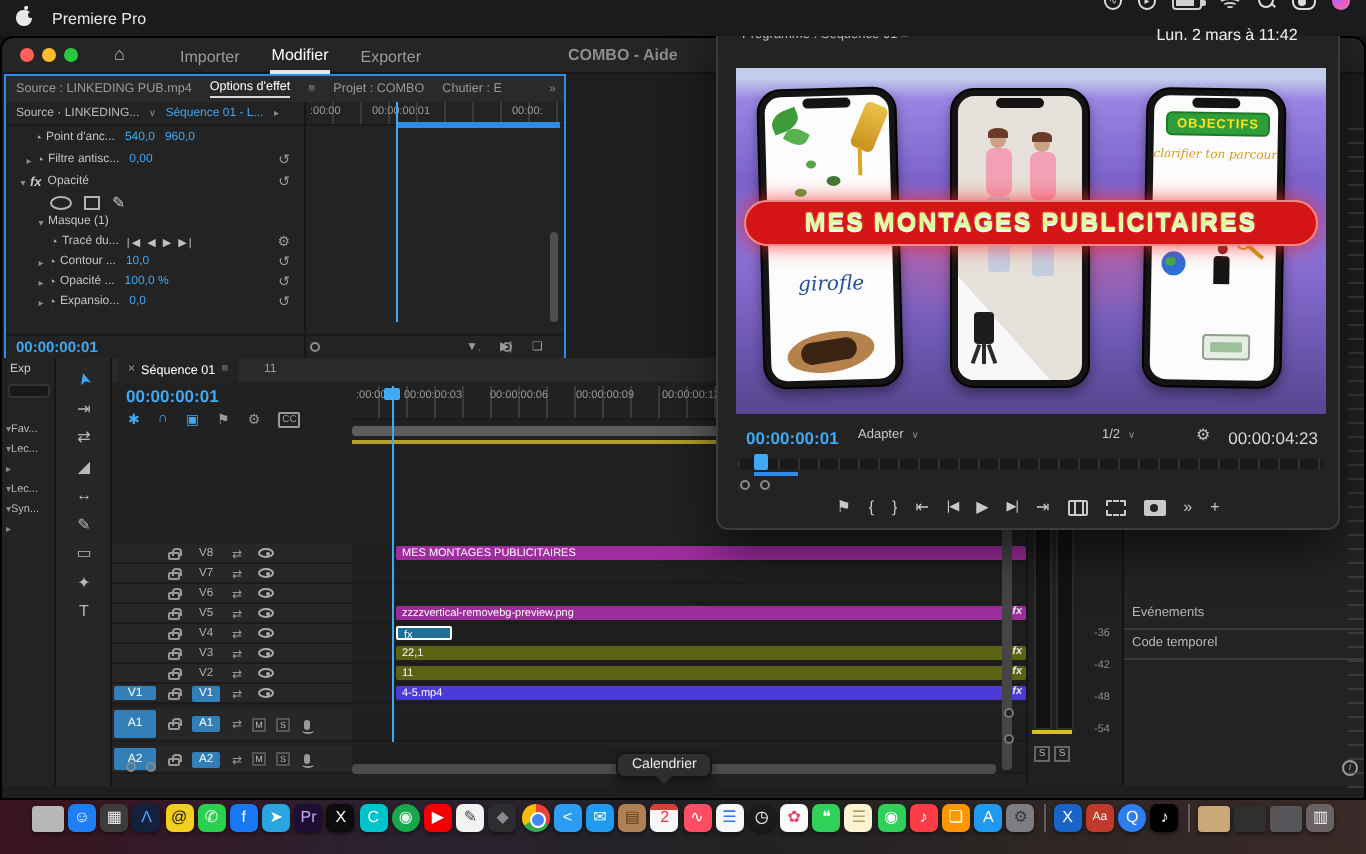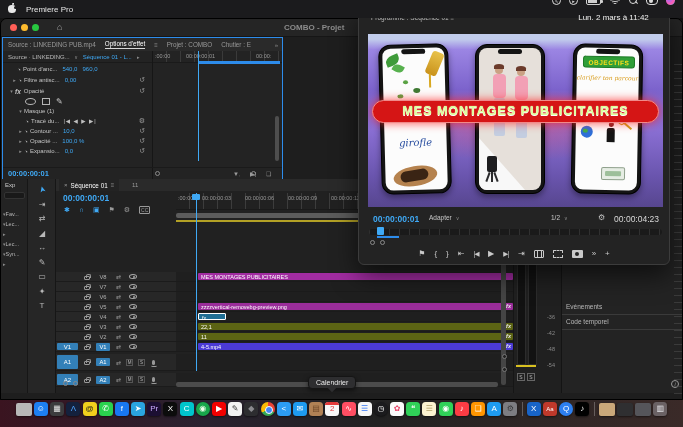--- a/index.html
+++ b/index.html
@@ -279,21 +279,26 @@
       <span id="mb-clock">Lun. 2 mars à 11:42</span>
     </span>
   </div>
 
   <div id="window">
     <div id="titlebar">
       <span class="tl" style="left:9px;background:#ff5f57;"></span>
       <span class="tl" style="left:20px;background:#febc2e;"></span>
       <span class="tl" style="left:31px;background:#28c840;"></span>
       <span id="home-icon">⌂</span>
-      <span id="win-title">COMBO - Projet</span>
+      <span id="mode-tabs">
+          <span class="mode-tab">Importer</span>
+          <span class="mode-tab active">Modifier</span>
+          <span class="mode-tab">Exporter</span>
+        </span>
+      <span id="win-title">COMBO - Aide</span>
     </div>
 
     <div id="fx-panel">
       <div id="fx-tabs">
           <span class="fx-tab">Source : LINKEDING PUB.mp4</span>
           <span class="fx-tab active">Options d'effet</span>
           <span class="panel-menu">≡</span>
           <span class="fx-tab">Projet : COMBO</span>
           <span class="fx-tab">Chutier : E</span>
           <span class="panel-menu" style="margin-left: auto; margin-right: 4px;">»</span>

